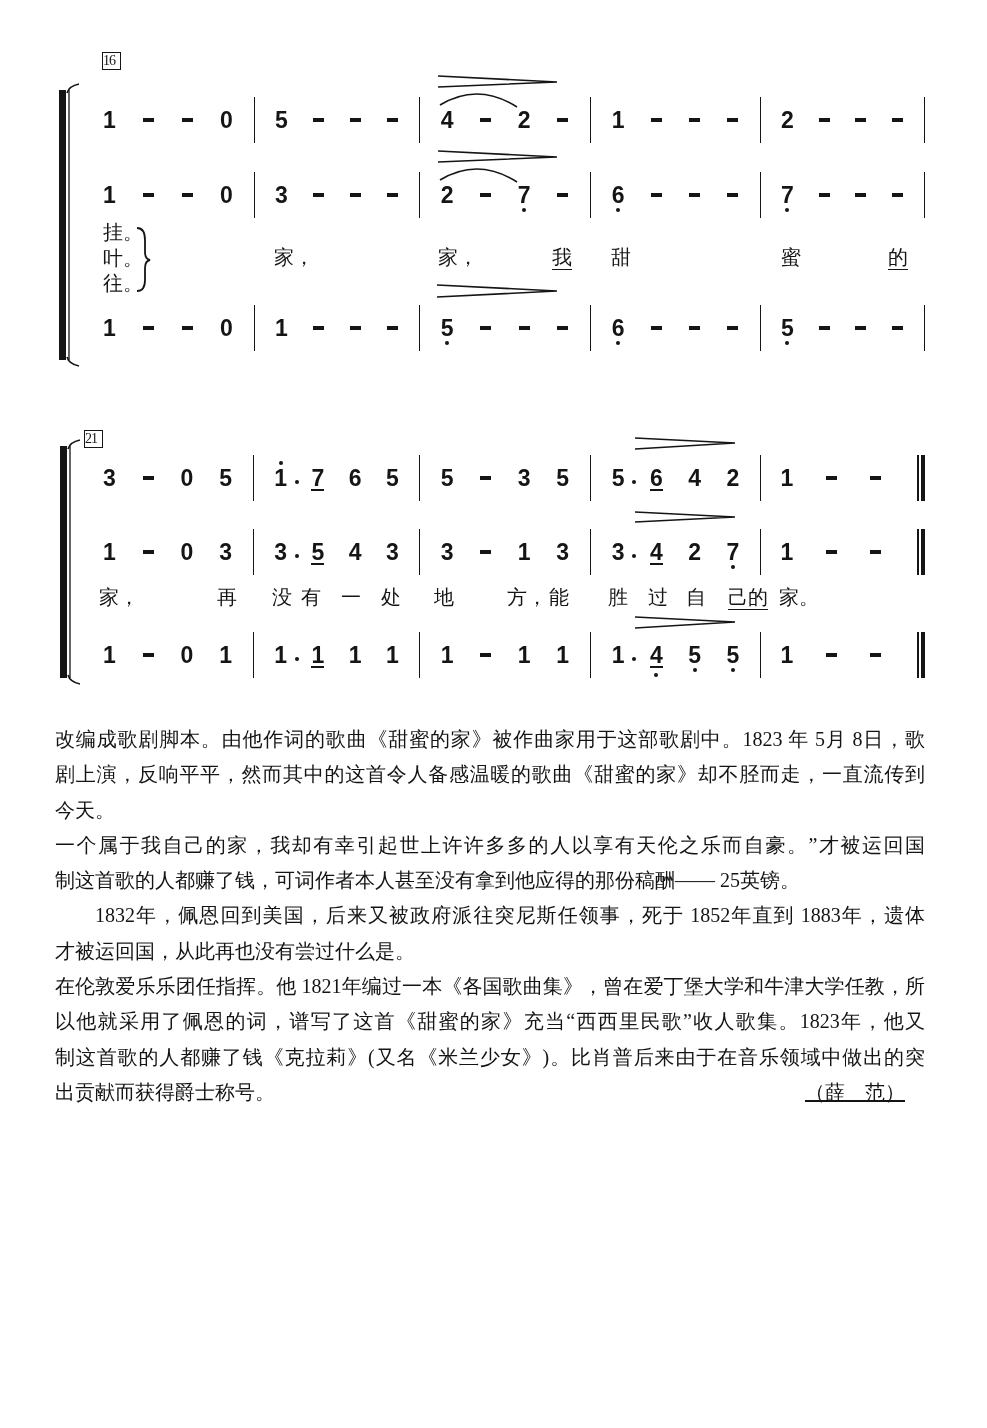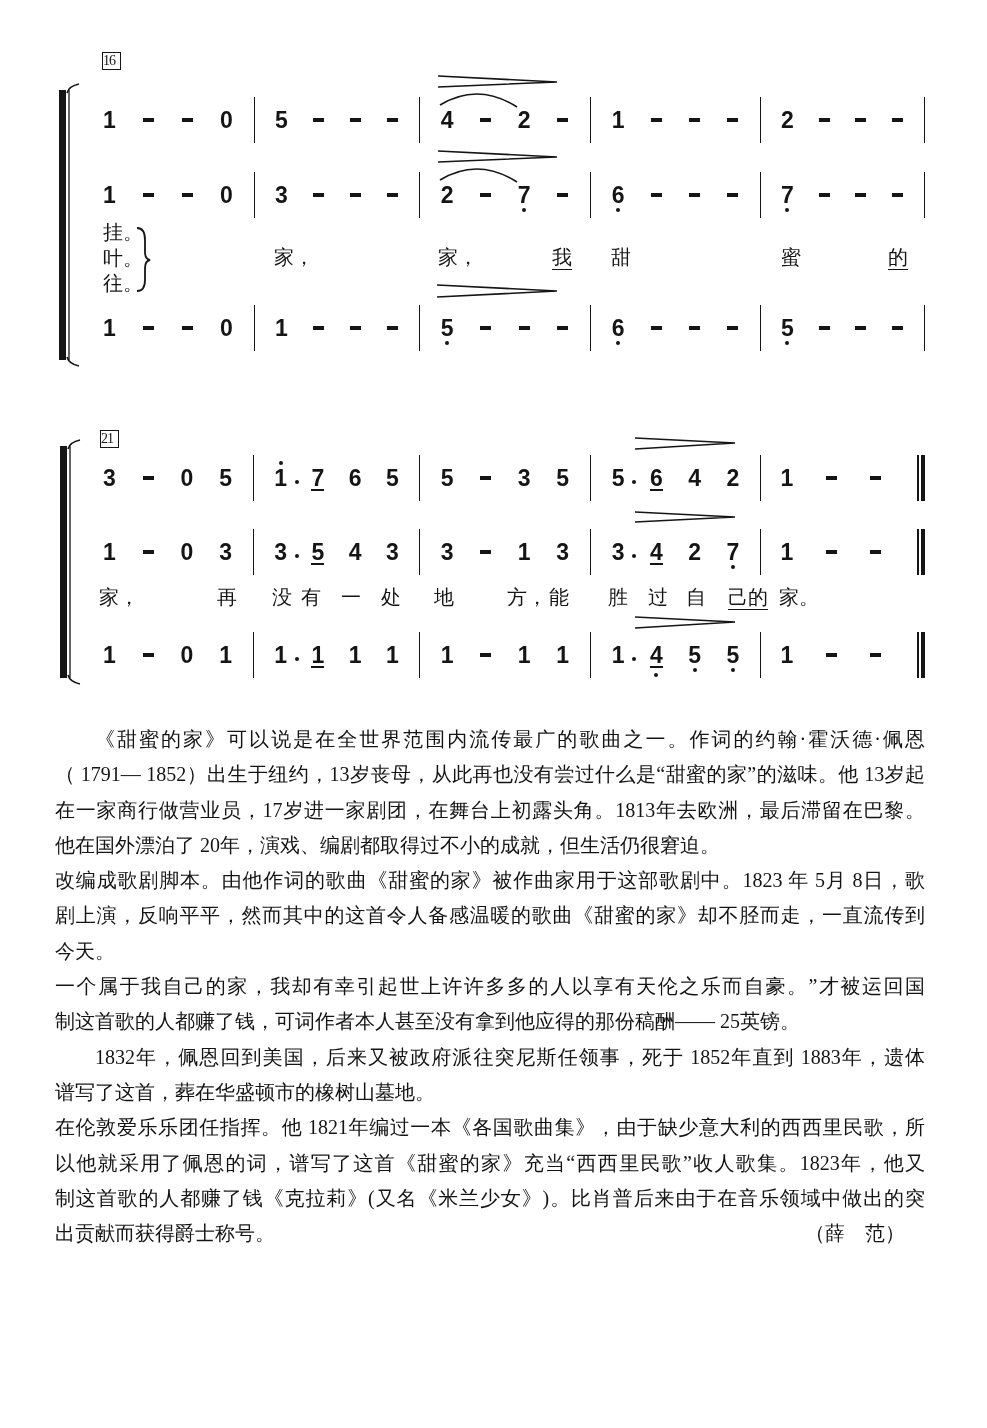--- a/index.html
+++ b/index.html
@@ -20,21 +20,21 @@
   .c.ul{background:linear-gradient(#151515,#151515) no-repeat 50% 34px/13px 2px;}
   .c.ul.lo::after{top:41px;}
   .c.aug::after{content:"";position:absolute;left:50%;top:25px;width:4px;height:4px;margin-left:14px;border-radius:50%;background:#151515;}
   .ly{position:absolute;font:20px/24px "DejaVu Sans",sans-serif;white-space:nowrap;}
   .ly.ul{border-bottom:1.5px solid #151515;}
   .desc{position:absolute;left:55px;top:722px;width:870px;font-family:"Liberation Serif","DejaVu Serif",serif;font-size:20px;line-height:35.3px;color:#141414;}
   .desc .hd{padding-left:37px;font-family:"DejaVu Sans",sans-serif;font-weight:bold;font-size:19px;height:35.3px;}
   .desc .ln{white-space:nowrap;text-align:justify;text-align-last:justify;height:35.3px;position:relative;}
   .desc .ln.ind{padding-left:40px;}
   .desc .ln.last{text-align-last:left;}
-  .sig{position:absolute;left:750px;top:0;white-space:nowrap;}
+  .sig{position:absolute;left:750px;top:0;white-space:nowrap;text-decoration:underline;}
 </style>
 </head>
 <body>
 
 <svg class="overlay" width="987" height="1428" viewBox="0 0 987 1428">
   <g fill="none" stroke="#151515" stroke-width="1.6">
     <path d="M438,76 L557,82 L438,87"></path>
     <path d="M438,151 L557,157 L438,162"></path>
     <path d="M437,285 L557,291 L437,297"></path>
     <path d="M635,438 L735,443 L635,449"></path>
@@ -162,21 +162,21 @@
     <i class="c dash">-</i>
   </div>
   <div class="m end" style="width:165px">
     <i class="c lo">5</i>
     <i class="c dash">-</i>
     <i class="c dash">-</i>
     <i class="c dash">-</i>
   </div>
 </div>
 
-<div class="rm" style="left:100px;top:430px">21</div>
+<div class="rm" style="left:84px;top:430px">21</div>
 
 <div class="row" style="top:455px">
   <div class="m" style="width:171px">
     <i class="c">3</i>
     <i class="c dash">-</i>
     <i class="c">0</i>
     <i class="c">5</i>
   </div>
   <div class="m" style="width:166px">
     <i class="c hi aug">1</i>
@@ -277,45 +277,39 @@
   </div>
   <div class="m final" style="width:157px">
     <i class="c">1</i>
     <i class="c dash">-</i>
     <i class="c dash">-</i>
   </div>
 </div>
 
 <div class="desc">
 
-  <div>
-    <div class="ln ind">《甜蜜的家》可以说是在全世界范围内流传最广的歌曲之一。作词的约翰·霍沃德·佩恩</div>
-    <div class="ln">（ 1791— 1852）出生于纽约，13岁丧母，从此再也没有尝过什么是“甜蜜的家”的滋味。他 13岁起</div>
-    <div class="ln">在一家商行做营业员，17岁进一家剧团，在舞台上初露头角。1813年去欧洲，最后滞留在巴黎。</div>
-    <div class="ln last">他在国外漂泊了 20年，演戏、编剧都取得过不小的成就，但生活仍很窘迫。</div>
-  </div>
 
   <div>
     <div class="ln">改编成歌剧脚本。由他作词的歌曲《甜蜜的家》被作曲家用于这部歌剧中。1823 年 5月 8日，歌</div>
     <div class="ln">剧上演，反响平平，然而其中的这首令人备感温暖的歌曲《甜蜜的家》却不胫而走，一直流传到</div>
     <div class="ln last">今天。</div>
   </div>
 
   <div>
     <div class="ln">一个属于我自己的家，我却有幸引起世上许许多多的人以享有天伦之乐而自豪。”才被运回国</div>
     <div class="ln last">制这首歌的人都赚了钱，可词作者本人甚至没有拿到他应得的那份稿酬—— 25英镑。</div>
   </div>
 
   <div>
     <div class="ln ind">1832年，佩恩回到美国，后来又被政府派往突尼斯任领事，死于 1852年直到 1883年，遗体</div>
-    <div class="ln last">谱写了这首，葬在华盛顿市的橡树山墓地。</div>
+    <div class="ln last">才被运回国，从此再也没有尝过什么是。</div>
   </div>
 
   <div>
-    <div class="ln">在伦敦爱乐乐团任指挥。他 1821年编过一本《各国歌曲集》，由于缺少意大利的西西里民歌，所</div>
+    <div class="ln">在伦敦爱乐乐团任指挥。他 1821年编过一本《各国歌曲集》，曾在爱丁堡大学和牛津大学任教，所</div>
     <div class="ln">以他就采用了佩恩的词，谱写了这首《甜蜜的家》充当“西西里民歌”收人歌集。1823年，他又</div>
     <div class="ln">制这首歌的人都赚了钱《克拉莉》(又名《米兰少女》)。比肖普后来由于在音乐领域中做出的突</div>
     <div class="ln last">
       <span>出贡献而获得爵士称号。</span>
       <span class="sig">（薛　范）</span>
     </div>
   </div>
 </div>
 
 </body></html>

